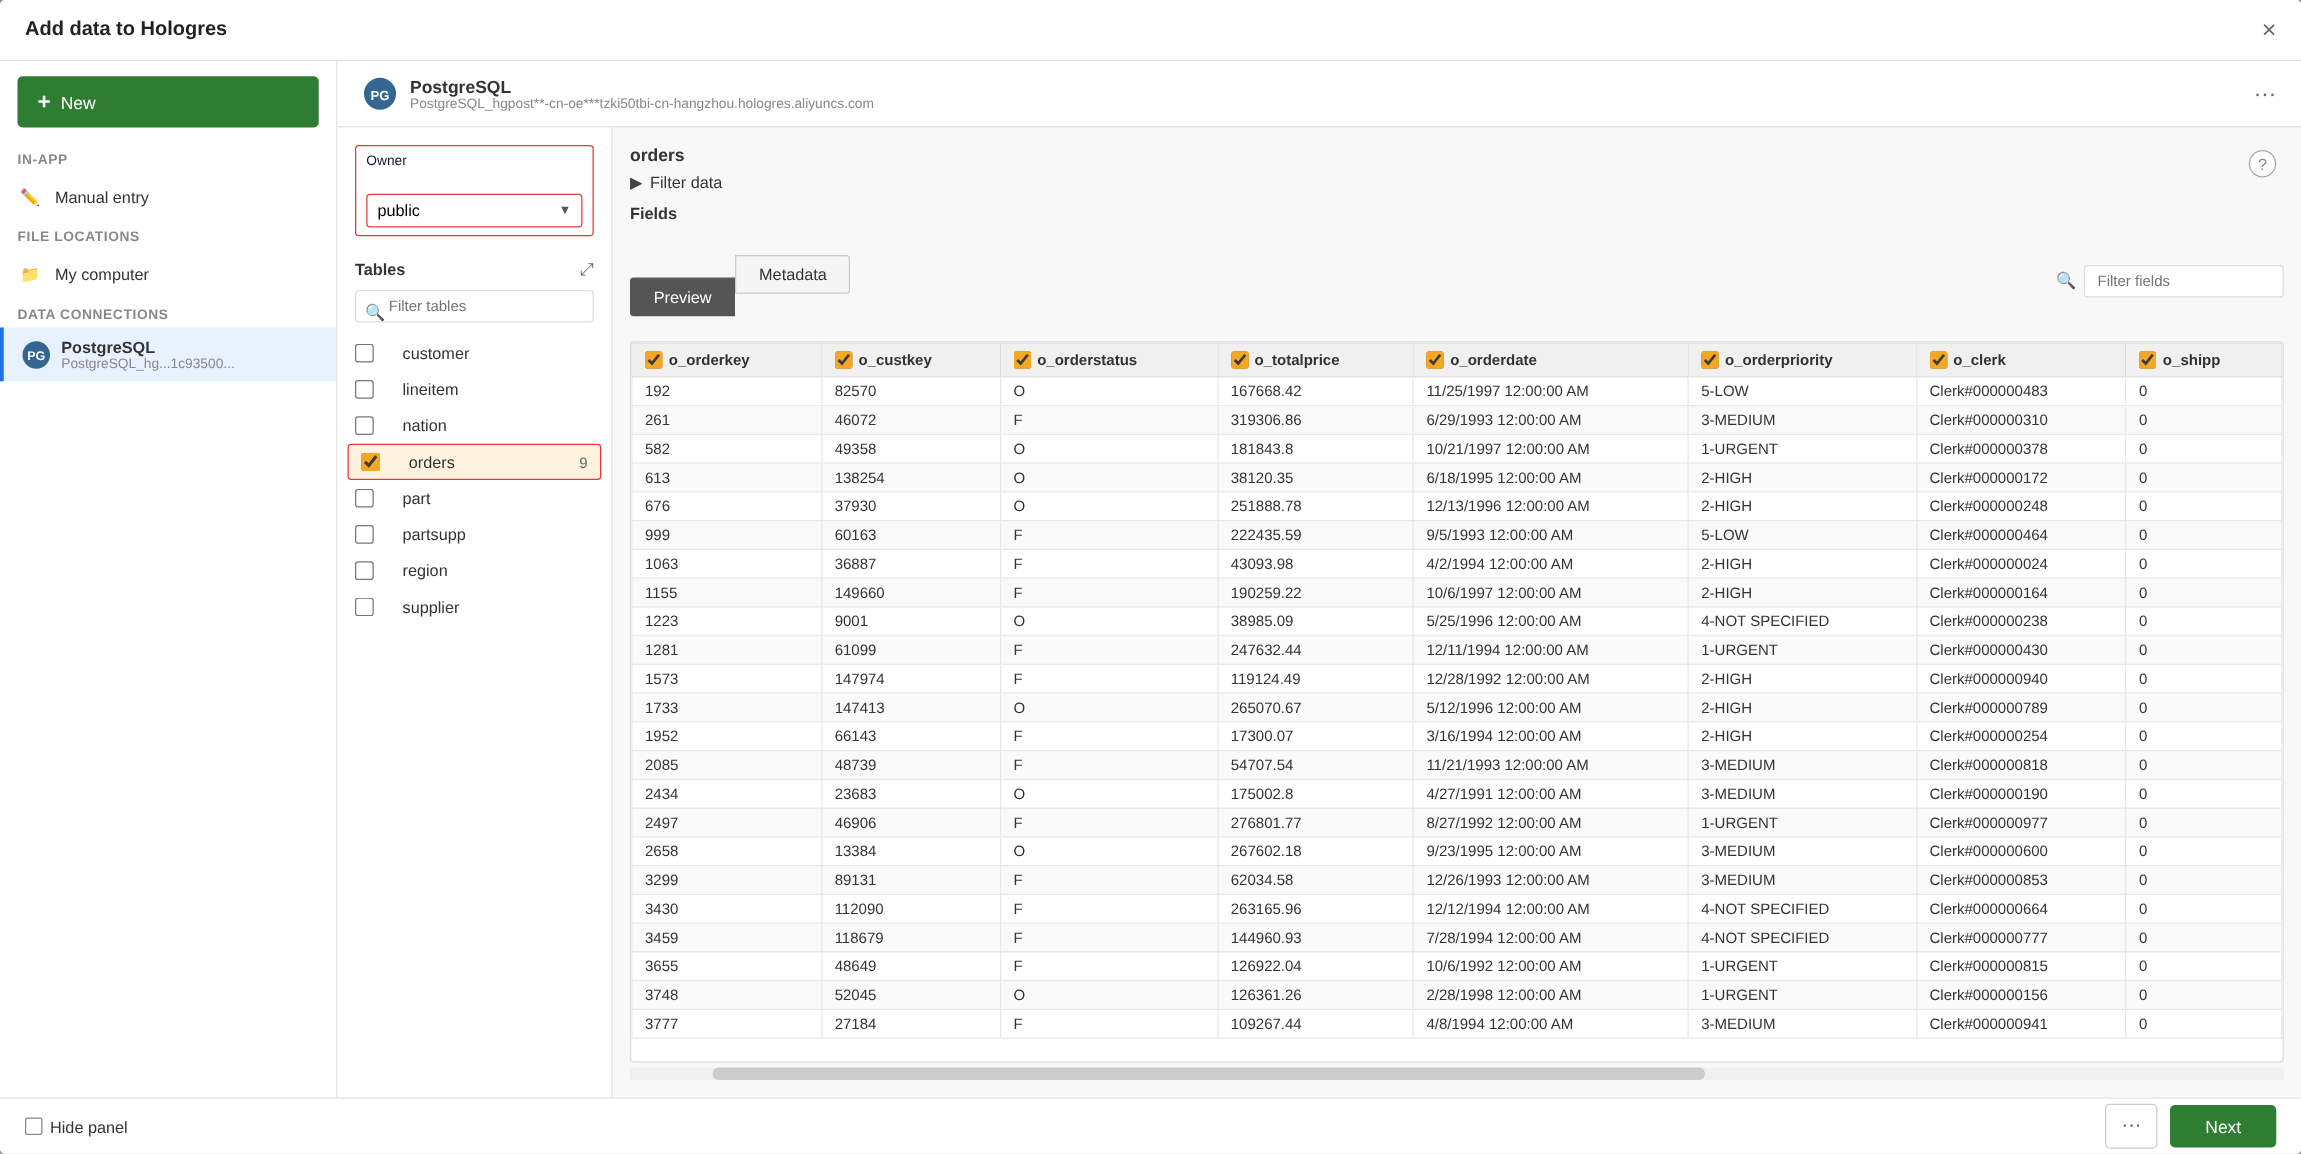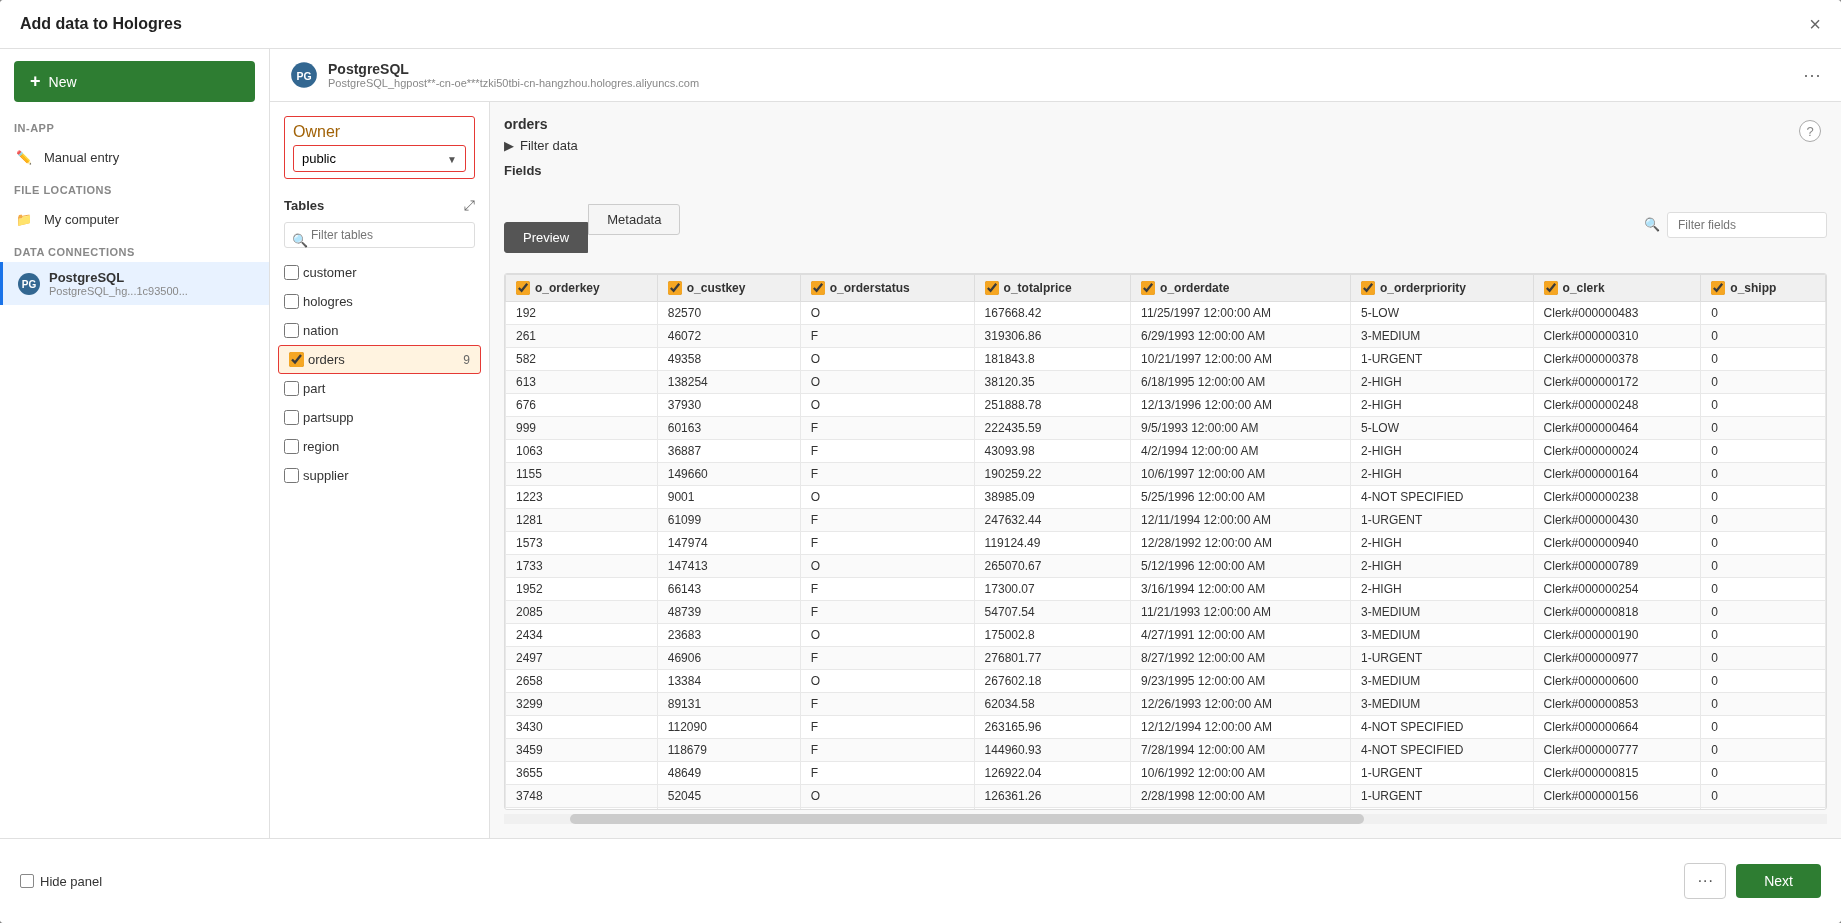--- a/index.html
+++ b/index.html
@@ -48,21 +48,21 @@
     .select-wrapper select { width: 100%; border: none; outline: none; font-size: 13px; background: transparent; cursor: pointer; padding: 5px 28px 5px 8px; appearance: none; -webkit-appearance: none; }
     .select-wrapper::after { content: '▼'; position: absolute; right: 8px; top: 50%; transform: translateY(-50%); font-size: 10px; color: #555; pointer-events: none; }
 
     .tables-header { display: flex; align-items: center; justify-content: space-between; padding: 4px 14px 8px; }
     .tables-expand { background: none; border: none; cursor: pointer; font-size: 14px; color: #666; }
     .filter-input-wrap { padding: 0 14px 10px; position: relative; }
     .filter-input-wrap .filter-icon { position: absolute; left: 22px; top: 50%; transform: translateY(-50%); color: #aaa; font-size: 13px; }
     .filter-input { width: 100%; padding: 5px 8px 5px 26px; border: 1px solid #ddd; border-radius: 3px; font-size: 12px; outline: none; }
 
     .table-list { flex: 1; overflow-y: auto; }
-    .table-row { display: flex; align-items: center; gap: 4px; padding: 7px 14px; cursor: pointer; }
+    .table-row { display: flex; align-items: center; gap: 23px; padding: 7px 14px; cursor: pointer; }
     .table-row.selected { background: #fff3e0; border: 1.5px solid #e53935; border-radius: 3px; margin: 0 8px; padding: 6px 10px; }
     .table-checkbox { width: 15px; height: 15px; flex-shrink: 0; }
     .table-name { font-size: 13px; flex: 1; }
     .table-count { font-size: 12px; color: #666; }
 
     
     .data-panel { flex: 1; display: flex; flex-direction: column; overflow: hidden; padding: 14px; }
     .data-panel-title { font-size: 14px; font-weight: 600; margin-bottom: 6px; }
     .filter-row { display: flex; align-items: center; gap: 6px; margin-bottom: 10px; }
     .play-icon { color: #444; }
@@ -79,21 +79,21 @@
 
     .data-table-wrap { flex: 1; overflow: auto; border: 1px solid #ddd; border-radius: 3px; background: #fff; }
     .data-table { border-collapse: collapse; min-width: 100%; font-size: 12px; }
     .data-table th { background: #f0f0f0; border: 1px solid #ddd; padding: 6px 10px; font-weight: 600; white-space: nowrap; position: sticky; top: 0; z-index: 2; margin-left: 16px; }
     .data-table th .col-header { display: flex; align-items: center; gap: 5px; }
     .col-checkbox { width: 14px; height: 14px; accent-color: #f5a623; }
     .data-table td { border: 1px solid #e8e8e8; padding: 4px 10px; white-space: nowrap; color: #333; }
     .data-table tr:nth-child(even) td { background: #fafafa; }
 
     
-    .modal-footer { display: flex; align-items: center; justify-content: space-between; padding: 24px 20px; border-top: 1px solid #e0e0e0; background: #fff; flex-shrink: 0; }
+    .modal-footer { display: flex; align-items: center; justify-content: space-between; padding: 4px 20px; border-top: 1px solid #e0e0e0; background: #fff; flex-shrink: 0; }
     .hide-panel-btn { display: flex; align-items: center; gap: 6px; background: none; border: none; cursor: pointer; font-size: 13px; color: #333; }
     .footer-right { display: flex; align-items: center; gap: 10px; }
     .more-btn { background: none; border: 1px solid #ccc; border-radius: 4px; padding: 8px 12px; cursor: pointer; font-size: 16px; color: #555; }
     .next-btn { background: #2e7d32; color: #fff; border: none; border-radius: 4px; padding: 9px 28px; cursor: pointer; font-size: 14px; font-weight: 500; }
 
     
     .help-icon { position: absolute; top: 120px; right: 20px; width: 22px; height: 22px; border-radius: 50%; border: 1.5px solid #aaa; display: flex; align-items: center; justify-content: center; font-size: 13px; color: #888; cursor: pointer; background: #fff; }
 
     .scrollbar-track { height: 10px; background: #f0f0f0; }
     .scrollbar-thumb { height: 10px; background: #ccc; border-radius: 5px; width: 60%; margin-left: 5%; }
@@ -160,21 +160,21 @@
           <button class="conn-more">···</button>
         </div>
 
         <div class="help-icon">?</div>
 
         <div class="content-area">
 
           <div class="tables-panel">
             <div class="owner-section">
               <div style="border: 1.5px solid #e53935; padding: 6px 8px; border-radius: 3px;">
-                <div style="font-size:16px;color:#a16207;margin-bottom:4px;">Owner</div>
+                <div style="font-size:11px;color:#0f172a;margin-bottom:20px;">Owner</div>
                 <div class="select-wrapper">
                   <select>
                     <option>public</option>
                     <option>pg_catalog</option>
                     <option>information_schema</option>
                   </select>
                 </div>
               </div>
             </div>
 
@@ -188,21 +188,21 @@
               <input class="filter-input" type="text" placeholder="Filter tables" style="">
             </div>
 
             <div class="table-list" id="table-list">
                 <div class="table-row">
                   <input type="checkbox" class="table-checkbox" style="">
                   <span class="table-name">customer</span>
                 </div>
                 <div class="table-row">
                   <input type="checkbox" class="table-checkbox" style="">
-                  <span class="table-name">hologres</span>
+                  <span class="table-name">lineitem</span>
                 </div>
                 <div class="table-row">
                   <input type="checkbox" class="table-checkbox" style="">
                   <span class="table-name">nation</span>
                 </div>
                 <div class="table-row selected">
                   <input type="checkbox" class="table-checkbox" checked="" style="accent-color: rgb(245, 166, 35);">
                   <span class="table-name">orders</span>
                   <span class="table-count">9</span>
                 </div>

